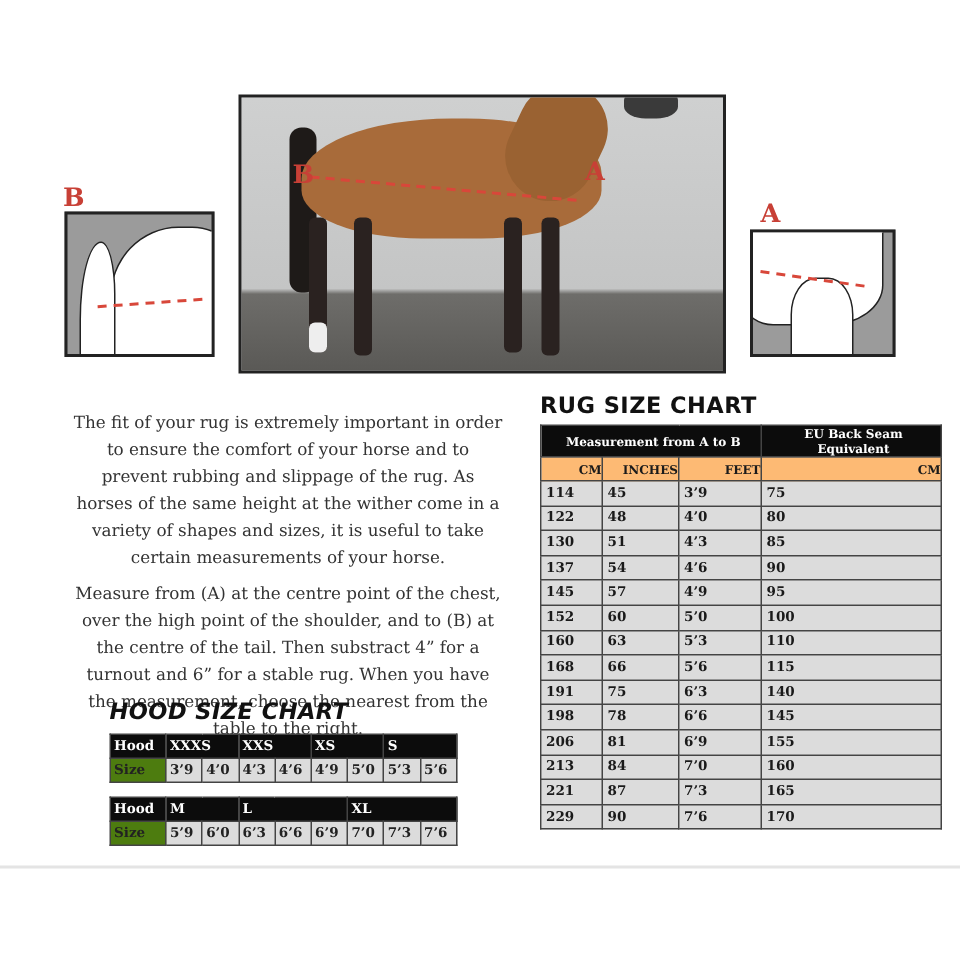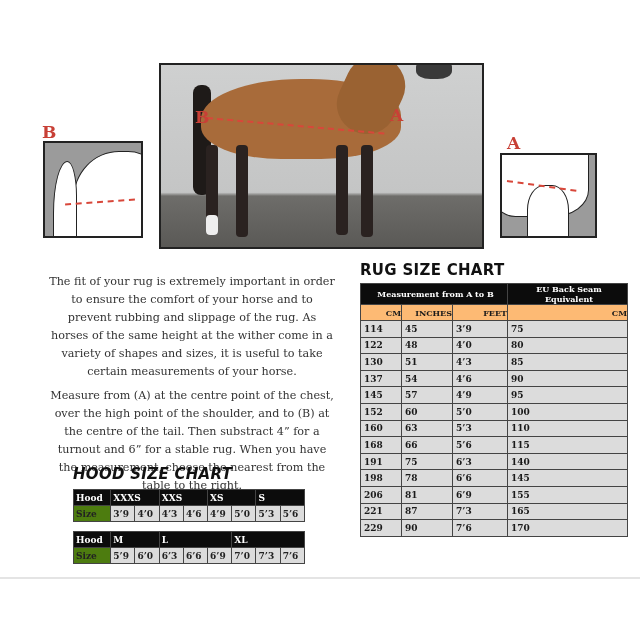--- a/index.html
+++ b/index.html
@@ -151,20 +151,26 @@
         <td>6’6</td>
         <td>145</td>
       </tr>
       <tr>
         <td>206</td>
         <td>81</td>
         <td>6’9</td>
         <td>155</td>
       </tr>
       <tr>
+        <td>213</td>
+        <td>84</td>
+        <td>7’0</td>
+        <td>160</td>
+      </tr>
+      <tr>
         <td>221</td>
         <td>87</td>
         <td>7’3</td>
         <td>165</td>
       </tr>
       <tr>
         <td>229</td>
         <td>90</td>
         <td>7’6</td>
         <td>170</td>

